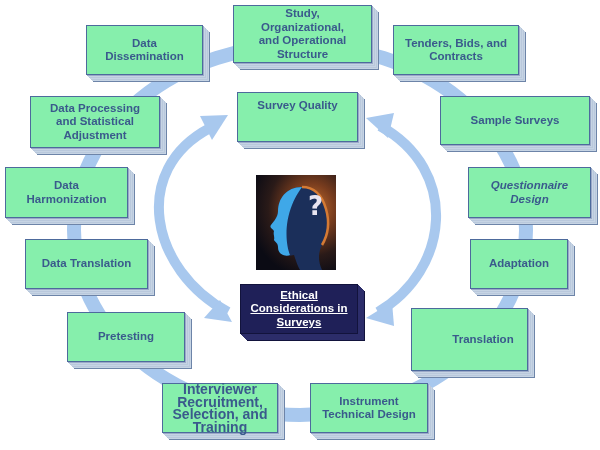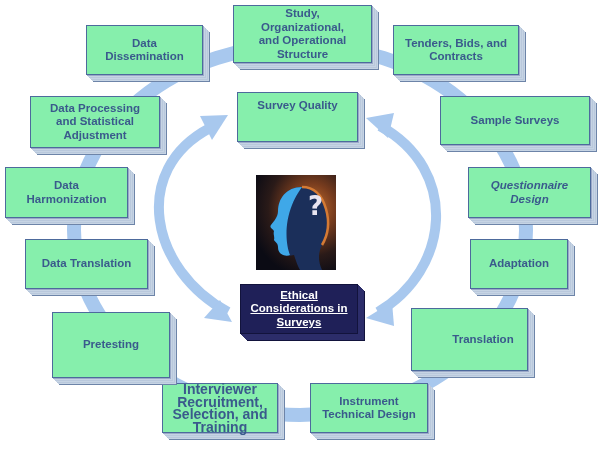--- a/index.html
+++ b/index.html
@@ -73,21 +73,21 @@
 <div class="box" style="left:310px;top:383px;width:118px;height:50px;">
   <span class="label">Instrument
 Technical Design</span>
 </div>
 <div class="box" style="left:162px;top:383px;width:116px;height:50px;line-height:12.5px;font-size:14px;">
   <span class="label">Interviewer
 Recruitment,
 Selection, and
 Training</span>
 </div>
-<div class="box" style="left:52px;top:312px;width:118px;height:66px;">
+<div class="box" style="left:67px;top:312px;width:118px;height:50px;">
   <span class="label">Pretesting</span>
 </div>
 <div class="box" style="left:25px;top:239px;width:123px;height:50px;">
   <span class="label">Data Translation</span>
 </div>
 <div class="box" style="left:5px;top:167px;width:123px;height:51px;">
   <span class="label">Data
 Harmonization</span>
 </div>
 <div class="box" style="left:30px;top:96px;width:130px;height:52px;">

